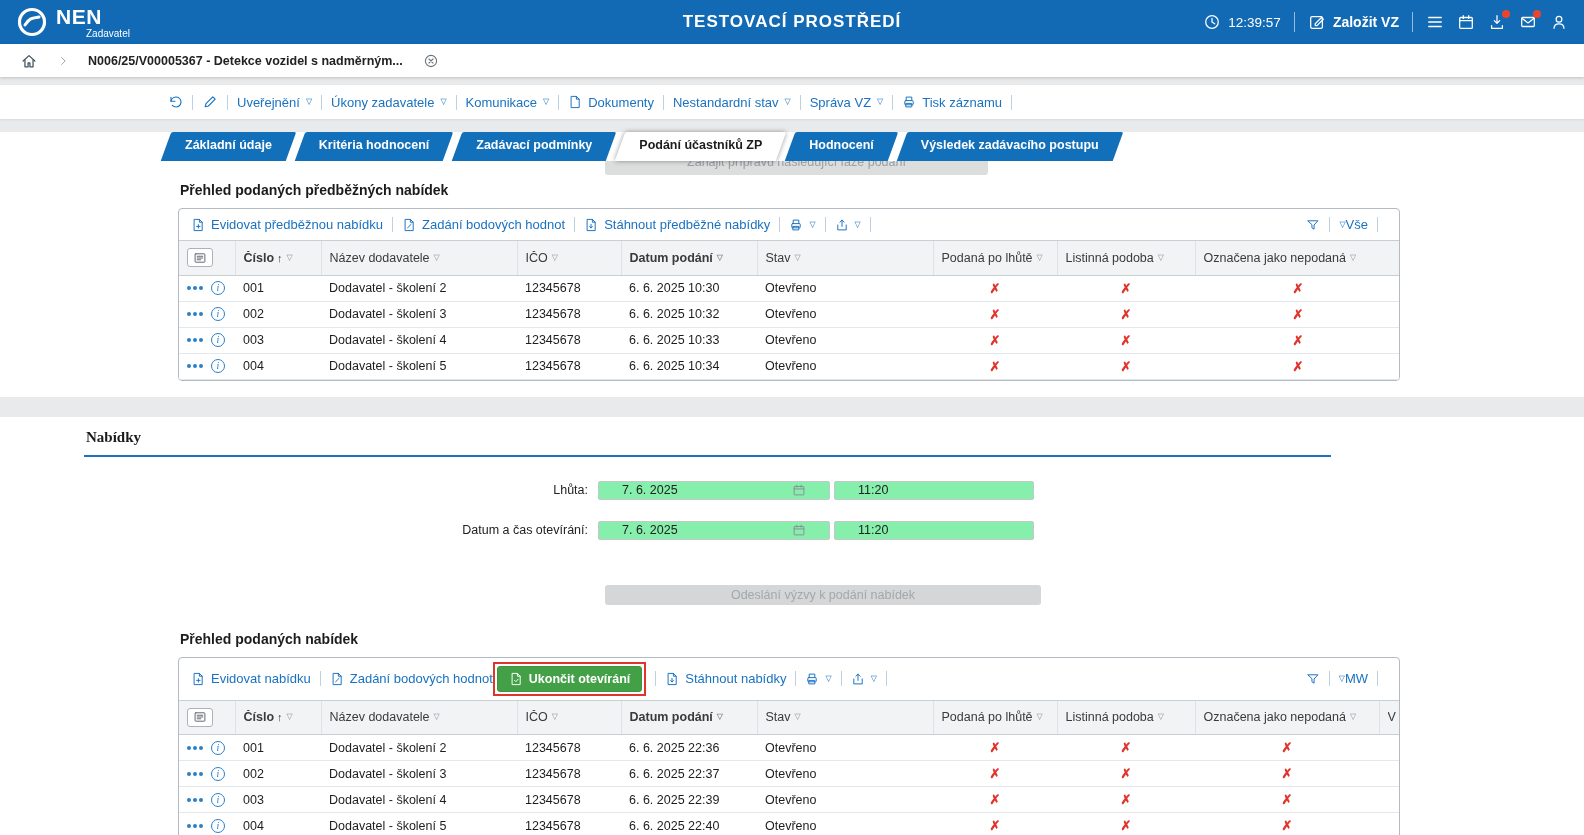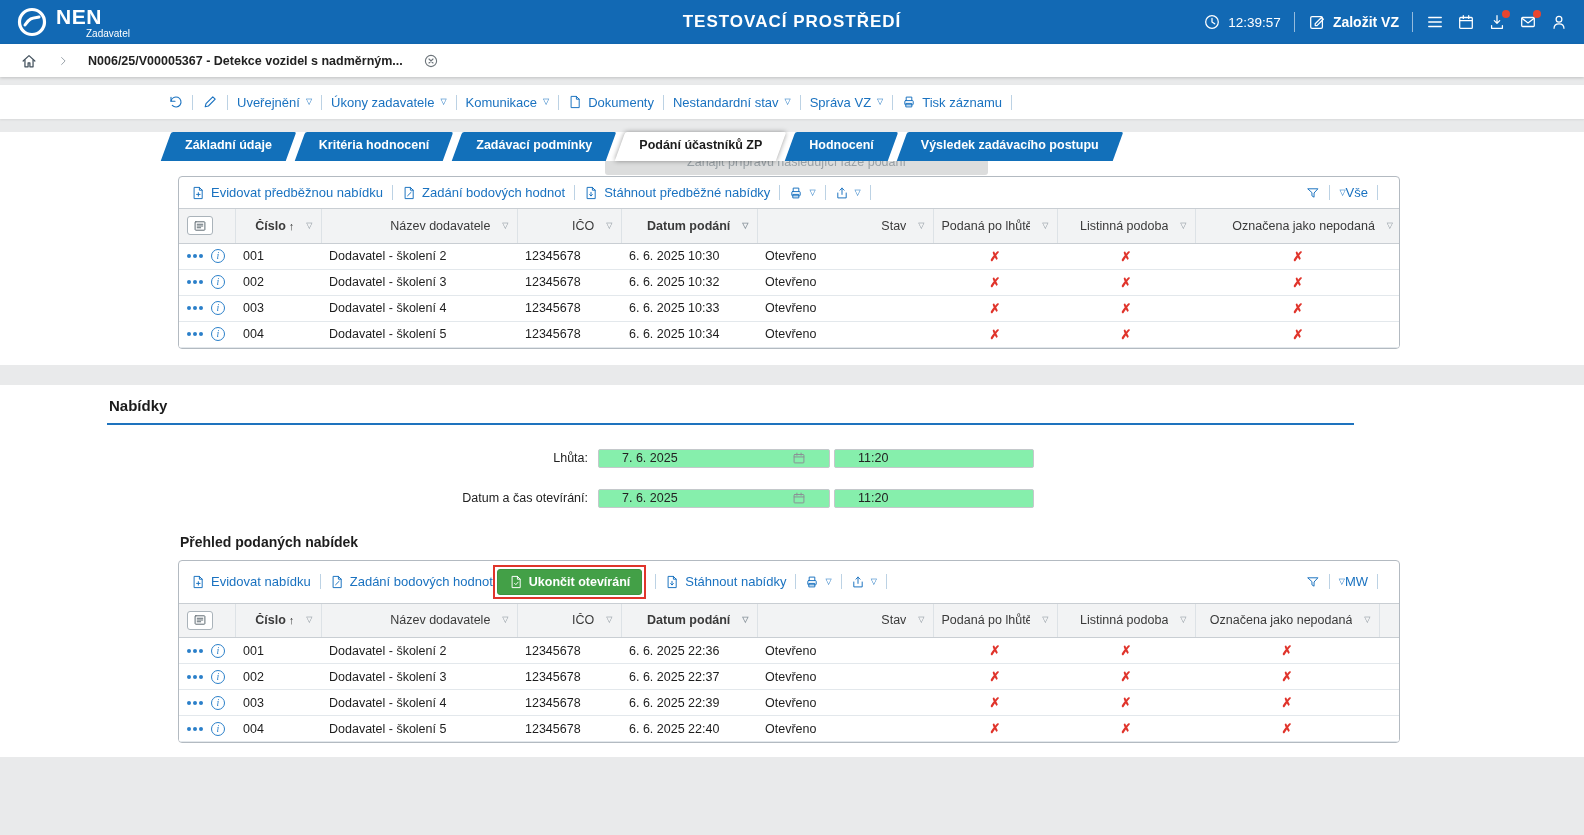--- a/index.html
+++ b/index.html
@@ -63,36 +63,36 @@
   .tb-item{display:flex;align-items:center;gap:6px;color:#1a72c0;font-size:13px;cursor:pointer;white-space:nowrap;}
   .tb-right{margin-left:auto;display:flex;align-items:center;}
   .filter-label{color:#1a72c0;font-size:13px;cursor:pointer;}
 
   table{border-collapse:collapse;table-layout:fixed;font-size:12.5px;}
   #tbl-preliminary{width:100%;}
   #tbl-bids{width:1240px;}
   thead th{background:#f2f3f4;border-top:1px solid #c9ced3;border-bottom:1px solid #c9ced3;border-left:1px solid #dde2e6;padding:7px 8px;text-align:left;font-weight:normal;color:#3a3a3a;white-space:nowrap;overflow:hidden;}
   thead th:first-child{border-left:none;}
   tbody td{padding:5px 8px;border-bottom:1px solid #e3e8ec;white-space:nowrap;overflow:hidden;background:#fff;}
-  .thwrap{display:flex;align-items:center;justify-content:flex-end;gap:12px;}
+  .thwrap{display:flex;align-items:center;justify-content:flex-start;gap:4px;}
   .thlabel{overflow:hidden;}
   .sort{color:#333;font-weight:bold;font-size:11px;margin-left:3px;}
   .col-tools{width:56px;} .col-num{width:86px;} .col-supplier{width:196px;} .col-ico{width:104px;}
   .col-date{width:136px;font-weight:bold;} .col-status{width:176px;} .col-late{width:124px;} .col-paper{width:138px;}
   .col-notsub{width:206px;} .col-v{width:40px;}
   #tbl-bids .col-notsub{width:184px;}
   td.cross{color:#e0342b;text-align:center;font-weight:bold;font-size:13px;}
   .c-tools{display:flex;align-items:center;gap:8px;}
   td .dots{display:inline-flex;gap:2px;cursor:pointer;}
   td .dots i{width:4px;height:4px;border-radius:50%;background:#2a7fc9;display:inline-block;}
   td .info{width:14px;height:14px;border:1px solid #2a7fc9;border-radius:50%;color:#2a7fc9;font-size:10px;font-style:italic;text-align:center;line-height:12px;font-family:"Liberation Serif",serif;cursor:pointer;flex:none;display:inline-block;}
   .colbtn{display:inline-flex;align-items:center;justify-content:center;width:26px;height:19px;border:1px solid #aab3ba;border-radius:3px;background:#fff;color:#5c6870;cursor:pointer;}
 
   
-  .bids-head{margin-left:107px;width:1247px;border-bottom:2px solid #1e73be;padding:12px 0 9px 2px;}
+  .bids-head{margin-left:84px;width:1247px;border-bottom:2px solid #1e73be;padding:12px 0 9px 2px;font-family:Liberation Serif, serif;}
   .bids-title{font-size:15px;font-weight:bold;color:#1b1b1b;}
   .form{margin-top:24px;}
   .form-row{display:flex;align-items:center;margin-bottom:21px;margin-left:163px;}
   .form-label{width:435px;text-align:right;padding-right:10px;color:#222;font-size:12.5px;}
   .field{height:19px;background:#86efac;border:1px solid #c4c8cb;border-radius:2px;display:flex;align-items:center;padding:0 23px;font-size:12.5px;color:#222;}
   .field-date{width:232px;}
   .field-time{width:200px;margin-left:4px;}
   .field .cal{margin-left:auto;color:#8a8f94;}
   .disabled-btn{margin:24px 0 0 605px;width:436px;height:20px;background:#d5d6d7;color:#a3a8ab;border:none;border-radius:3px;font-size:12.5px;text-align:center;line-height:20px;font-family:inherit;}
   .subtitle{font-weight:bold;font-size:14px;margin:26px 0 10px 180px;}
@@ -253,20 +253,21 @@
     <div class="tab">Zadávací podmínky</div>
     <div class="tab active">Podání účastníků ZP</div>
     <div class="tab">Hodnocení</div>
     <div class="tab">Výsledek zadávacího postupu</div>
   </div>
   <div class="underlay">
     <div class="phase-btn">Zahájit přípravu následující fáze podání</div>
   </div>
 
   <div class="content">
+    <div class="section-title">Přehled podaných předběžných nabídek</div>
 
     <div class="tbox">
       <div class="box-toolbar">
         <span class="tb-item">
           <svg class="ic14" viewBox="0 0 20 20">
               <path d="M5 2 h7 l4 4 v12 H5 z"></path>
               <path d="M12 2 v4 h4"></path>
               <path d="M8 12 h5 M10.5 9.5 v5"></path>
             </svg>
           <span>Evidovat předběžnou nabídku</span>
@@ -499,20 +500,21 @@
               <path d="M3 8.5 h14 M7 3 v3 M13 3 v3"></path>
             </svg>
         </span>
       </span>
       <span class="field field-time">
         <span>11:20</span>
       </span>
     </div>
   </div>
 
+  <button class="disabled-btn" disabled="">Odeslání výzvy k podání nabídek</button>
 
   <div class="subtitle">Přehled podaných nabídek</div>
 
   <div class="content">
     <div class="tbox">
       <div class="box-toolbar">
         <span class="tb-item">
           <svg class="ic14" viewBox="0 0 20 20">
               <path d="M5 2 h7 l4 4 v12 H5 z"></path>
               <path d="M12 2 v4 h4"></path>

